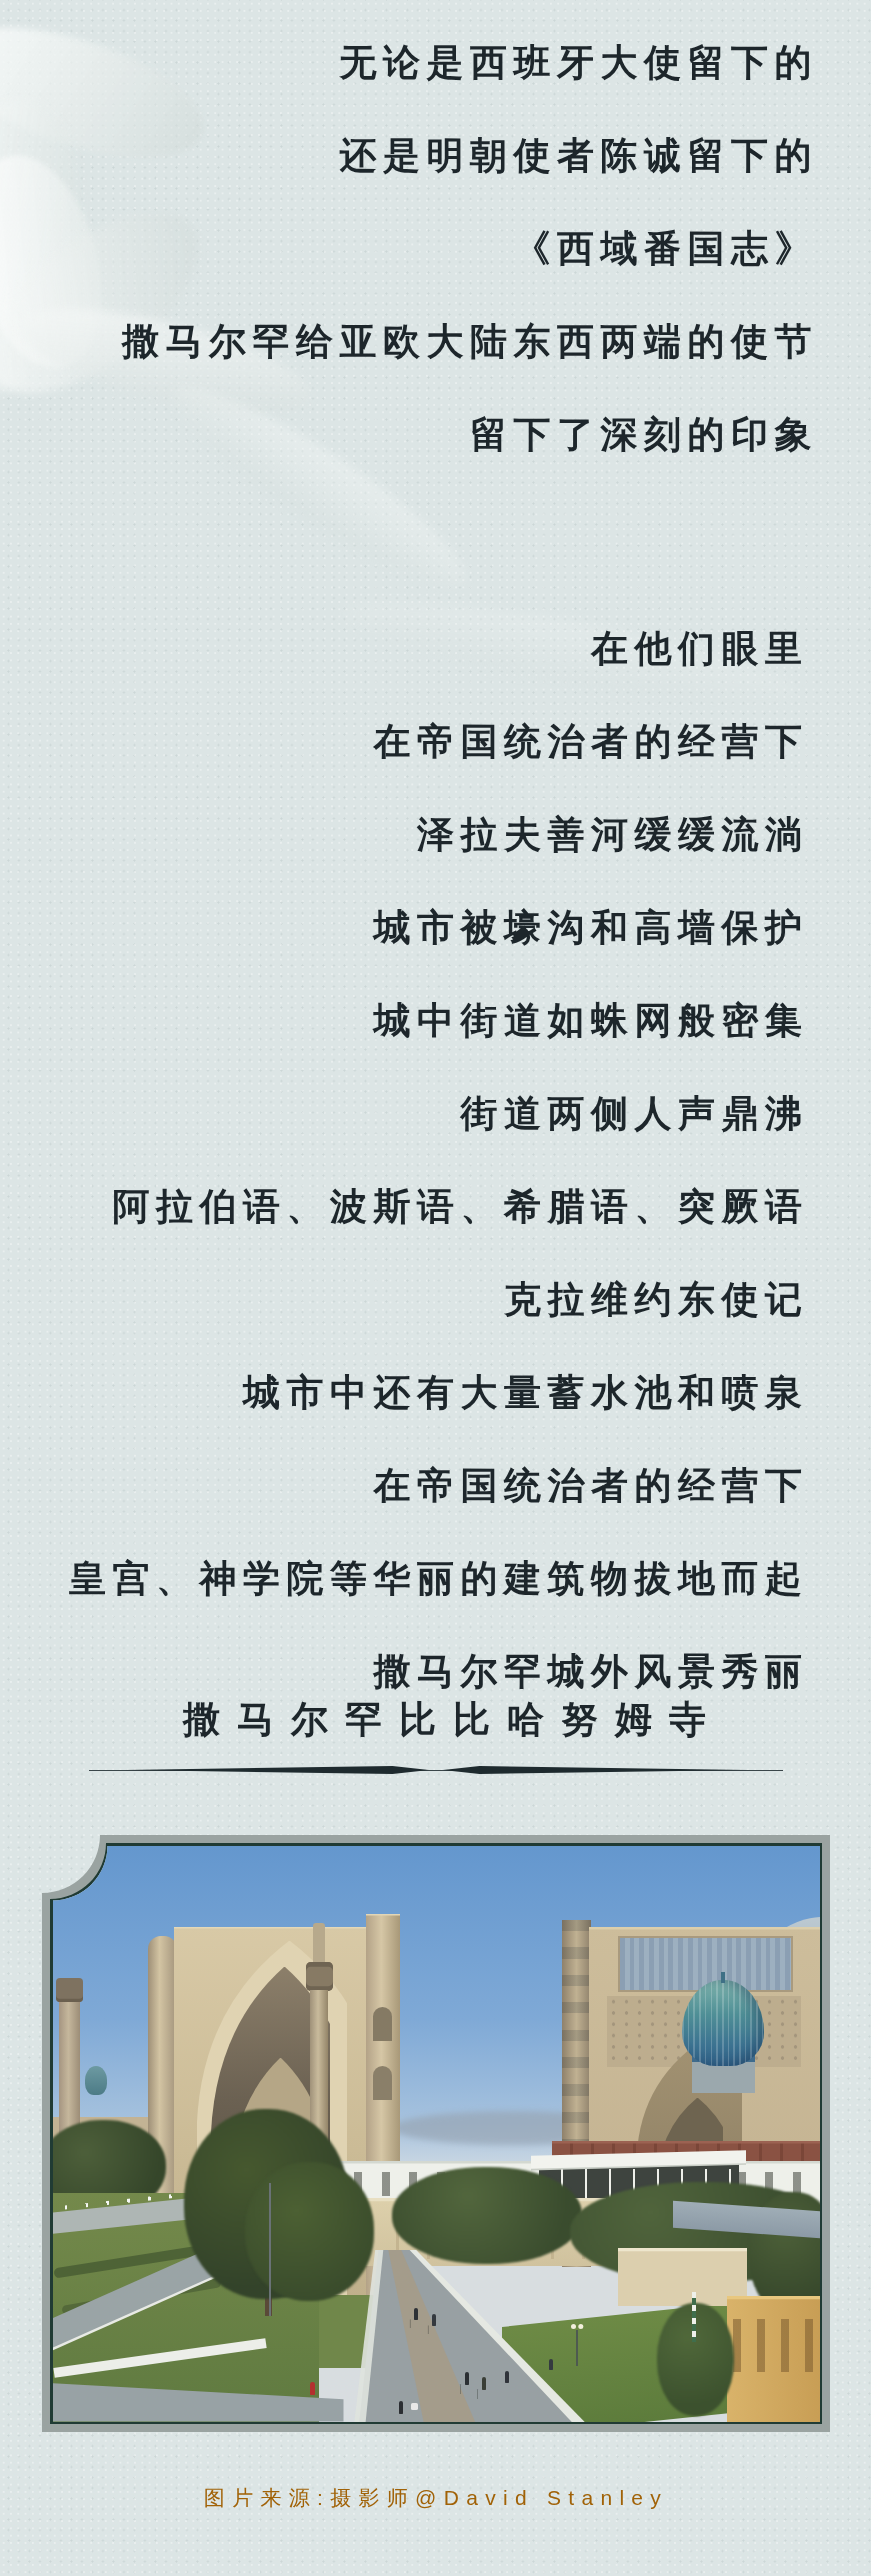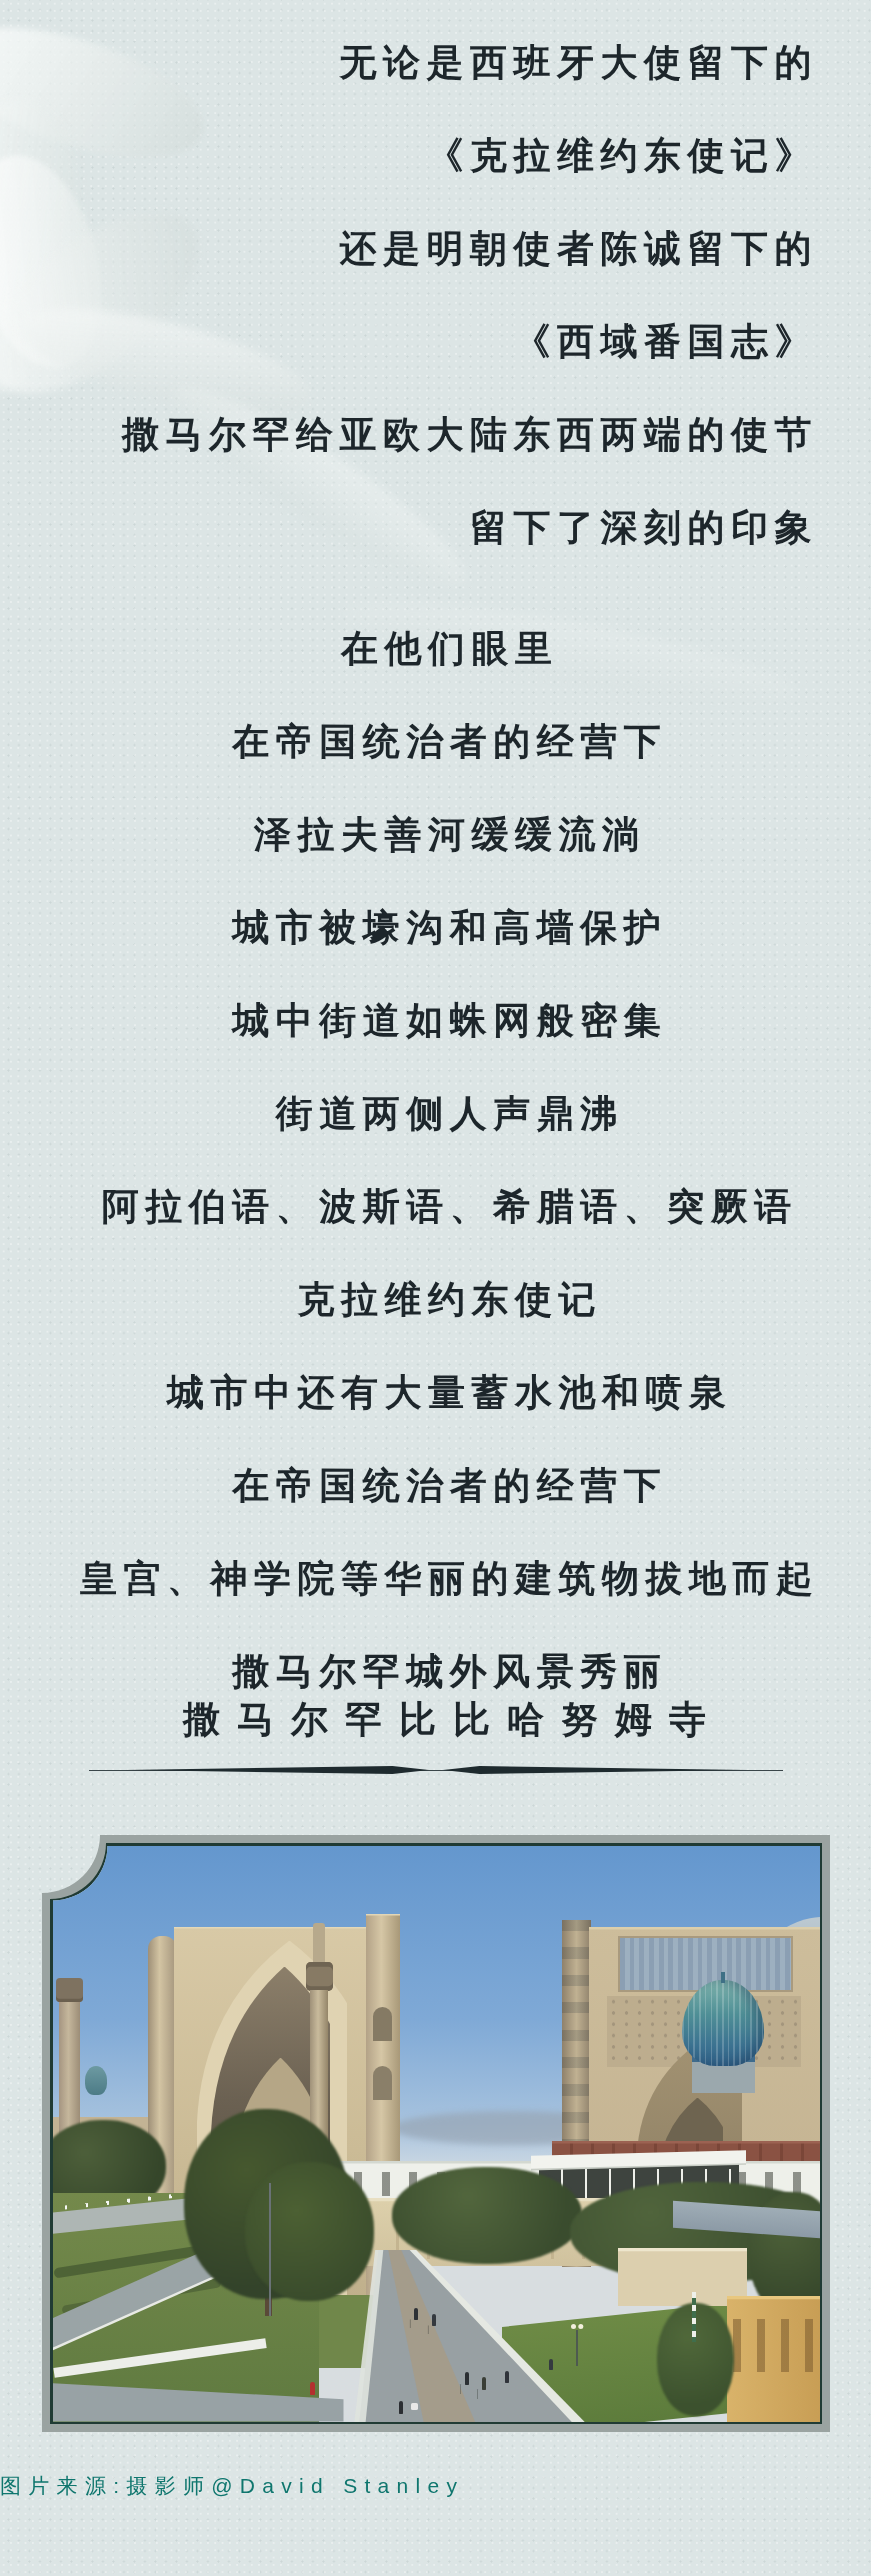--- a/index.html
+++ b/index.html
@@ -11,48 +11,47 @@
       radial-gradient(rgba(148,164,164,.22) 0.8px, transparent 1.3px);
     background-size:7.3px 7.3px,10.5px 10.5px;
     background-position:0 0,3.2px 4.8px;
     font-family:"Liberation Serif","DejaVu Serif",serif;
   }
   .abs{position:absolute;}
   .txt{color:#1d262b;font-weight:700;font-size:37px;letter-spacing:6.5px;}
   .txtblock p{margin:7px;height:86px;line-height:86px;white-space:nowrap;}
   .ribbon{position:absolute;border-radius:50%;pointer-events:none;}
   .title{color:#1d262b;font-weight:700;font-size:37px;letter-spacing:17px;padding-left:17px;text-align:center;width:100%;}
-  .caption{width:100%;color:#0f766e;font-family:"Liberation Sans","DejaVu Sans",sans-serif;
-    font-size:21px;letter-spacing:7.3px;font-weight:400;}
+  .caption{width:100%;text-align:center;color:#a16207;font-family:"Liberation Sans","DejaVu Sans",sans-serif;
+    font-size:21px;letter-spacing:7.3px;font-weight:400;margin-top:12px;}
   .tree{border-radius:48%;filter:blur(0.8px);}
   .person{border-radius:2.4px 2.4px 0.8px 0.8px;}
 </style>
 </head>
 <body>
 
 <div class="abs" style="left:0;top:0;width:872px;height:807px;z-index:1;">
   <div class="ribbon" style="left:-57px;top:40px;width:266px;height:105px;transform:rotate(18deg);background:linear-gradient(105deg,rgba(252,254,253,.95),rgba(205,215,213,.55));filter:blur(3.2px);opacity:.9;"></div>
   <div class="ribbon" style="left:-73px;top:97px;width:153px;height:299px;transform:rotate(8deg);background:linear-gradient(90deg,#f7faf9,rgba(216,225,223,.5));filter:blur(4px);opacity:.88;"></div>
   <div class="ribbon" style="left:-24px;top:153px;width:121px;height:218px;transform:rotate(-15deg);background:linear-gradient(100deg,#ffffff,rgba(228,235,233,.6));filter:blur(2.4px);opacity:.9;"></div>
   <div class="ribbon" style="left:-32px;top:242px;width:250px;height:121px;transform:rotate(-38deg);background:linear-gradient(120deg,rgba(250,252,251,.9),rgba(198,209,207,.45));filter:blur(4px);opacity:.8;"></div>
   <div class="ribbon" style="left:16px;top:323px;width:299px;height:77px;transform:rotate(14deg);background:linear-gradient(170deg,rgba(249,251,250,.9),rgba(200,211,209,.4));filter:blur(4px);opacity:.75;"></div>
   <div class="ribbon" style="left:145px;top:452px;width:347px;height:69px;transform:rotate(33deg);background:linear-gradient(rgba(246,249,248,.8),rgba(203,214,212,.35));filter:blur(4.8px);opacity:.5;"></div>
   <div class="ribbon" style="left:339px;top:622px;width:460px;height:61px;transform:rotate(10deg);background:linear-gradient(rgba(245,248,247,.7),rgba(206,216,214,.3));filter:blur(5.7px);opacity:.35;"></div>
 </div>
 
 <div class="abs txtblock txt" style="right:47px;top:13px;text-align:right;z-index:2;">
   <p>无论是西班牙大使留下的</p>
-  <p>《克拉维约东使记》</p>
   <p>还是明朝使者陈诚留下的</p>
   <p>《西域番国志》</p>
   <p>撒马尔罕给亚欧大陆东西两端的使节</p>
   <p>留下了深刻的印象</p>
 </div>
 
-<div class="abs txtblock txt" style="left:73px;top:599px;text-align:center;z-index:2;">
+<div class="abs txtblock txt" style="left:62px;top:599px;text-align:right;z-index:2;">
   <p>在他们眼里</p>
   <p>在帝国统治者的经营下</p>
   <p>泽拉夫善河缓缓流淌</p>
   <p>城市被壕沟和高墙保护</p>
   <p>城中街道如蛛网般密集</p>
   <p>街道两侧人声鼎沸</p>
   <p>阿拉伯语、波斯语、希腊语、突厥语</p>
   <p>克拉维约东使记</p>
   <p>城市中还有大量蓄水池和喷泉</p>
   <p>在帝国统治者的经营下</p>

